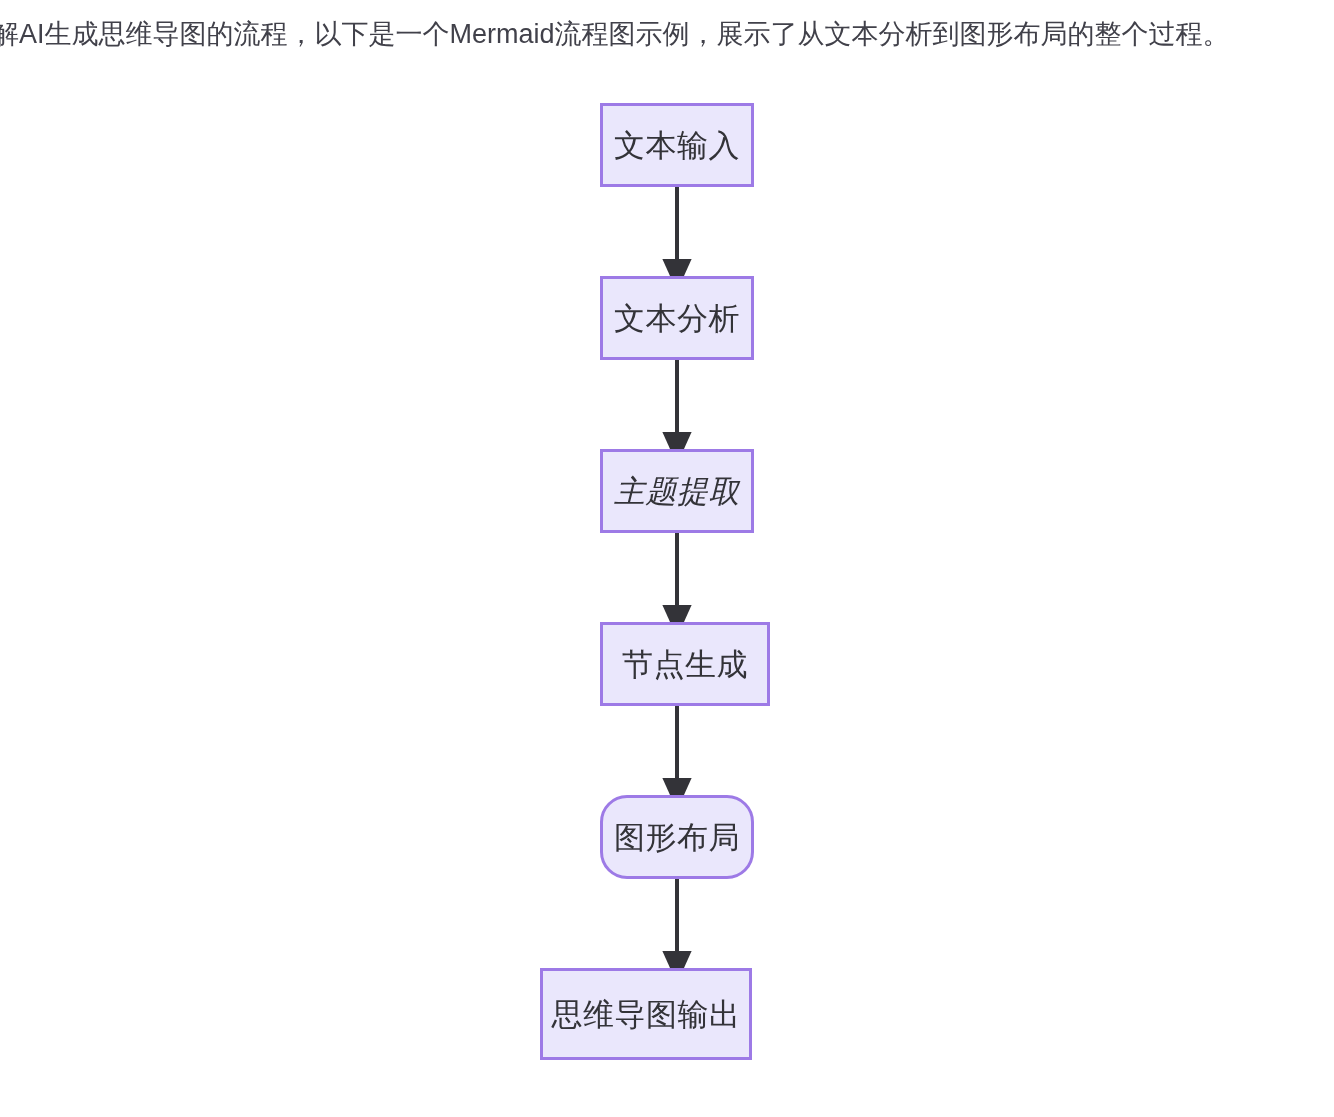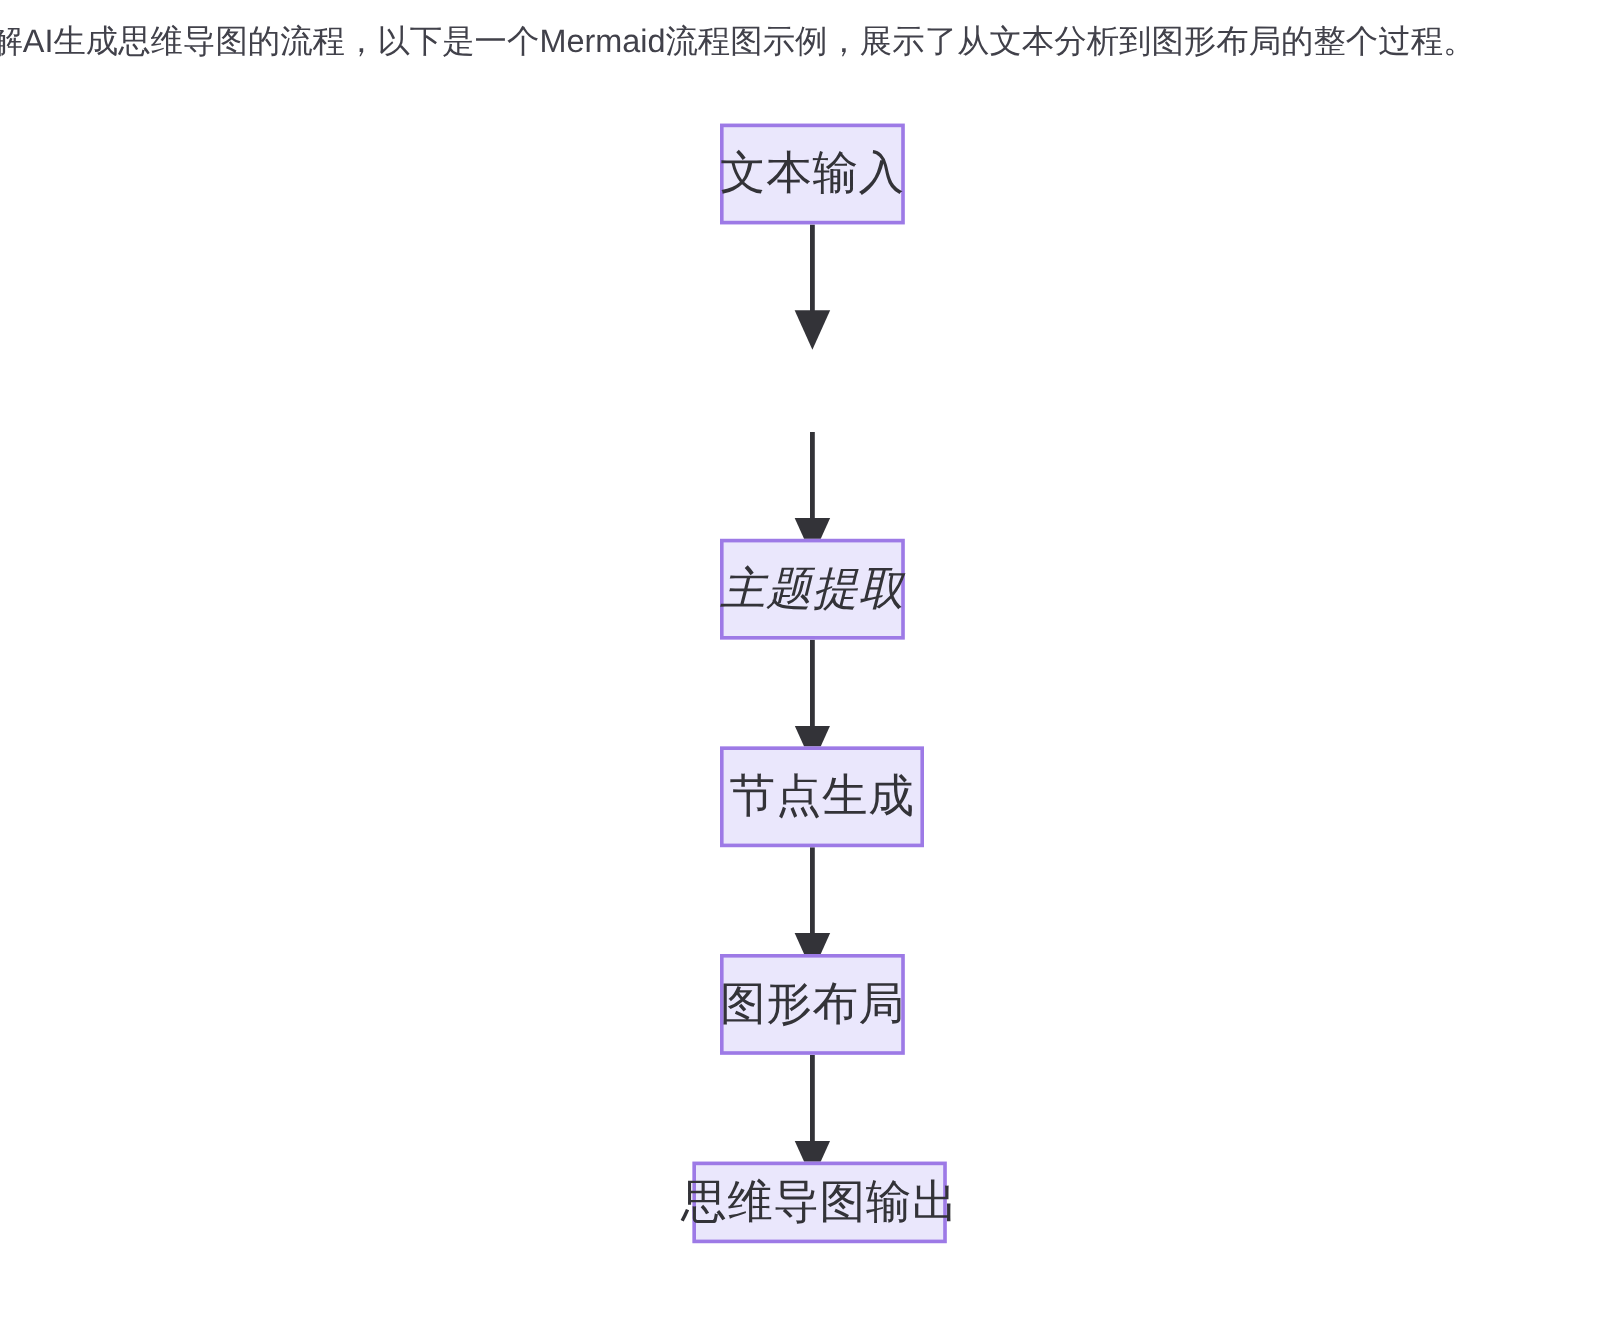--- a/index.html
+++ b/index.html
@@ -50,34 +50,34 @@
     position: absolute;
     box-sizing: border-box;
     background: #eae7fc;
     border: 3px solid #9d7ae6;
     display: flex;
     align-items: center;
     justify-content: center;
     z-index: 2;
   }
   .node-label {
-    font-size: 38px;
+    font-size: 31px;
     line-height: 1;
     color: #333338;
     white-space: nowrap;
     letter-spacing: 0.5px;
   }
 
   
   #node-1 { left: 600px; top: 43px;  width: 154px; height: 84px; }
   #node-2 { left: 600px; top: 216px; width: 154px; height: 84px; }
   #node-3 { left: 600px; top: 389px; width: 154px; height: 84px; font-style: italic; }
   #node-4 { left: 600px; top: 562px; width: 170px; height: 84px; }
-  #node-5 { left: 600px; top: 735px; width: 154px; height: 84px; }
-  #node-6 { left: 577px; top: 908px; width: 212px; height: 68px; }
+  #node-5 { left: 600px; top: 735px; width: 154px; height: 84px; border-radius: 27px; }
+  #node-6 { left: 540px; top: 908px; width: 212px; height: 92px; }
 </style>
 </head>
 <body>
 
 <div id="intro-paragraph">解AI生成思维导图的流程，以下是一个Mermaid流程图示例，展示了从文本分析到图形布局的整个过程。</div>
 
 <div id="flowchart">
 
   <svg id="flowchart-svg" viewBox="0 0 1334 1057" xmlns="http://www.w3.org/2000/svg">
     <defs>
@@ -94,20 +94,23 @@
 
     <line x1="677" y1="646" x2="677" y2="720" stroke="#333338" stroke-width="4" marker-end="url(#arrowhead)"></line>
 
     <line x1="677" y1="819" x2="677" y2="893" stroke="#333338" stroke-width="4" marker-end="url(#arrowhead)"></line>
   </svg>
 
   <div class="node" id="node-1">
     <span class="node-label">文本输入</span>
   </div>
 
+  <div class="node" id="node-2">
+    <span class="node-label">文本分析</span>
+  </div>
 
   <div class="node" id="node-3">
     <span class="node-label">主题提取</span>
   </div>
 
   <div class="node" id="node-4">
     <span class="node-label">节点生成</span>
   </div>
 
   <div class="node" id="node-5">

